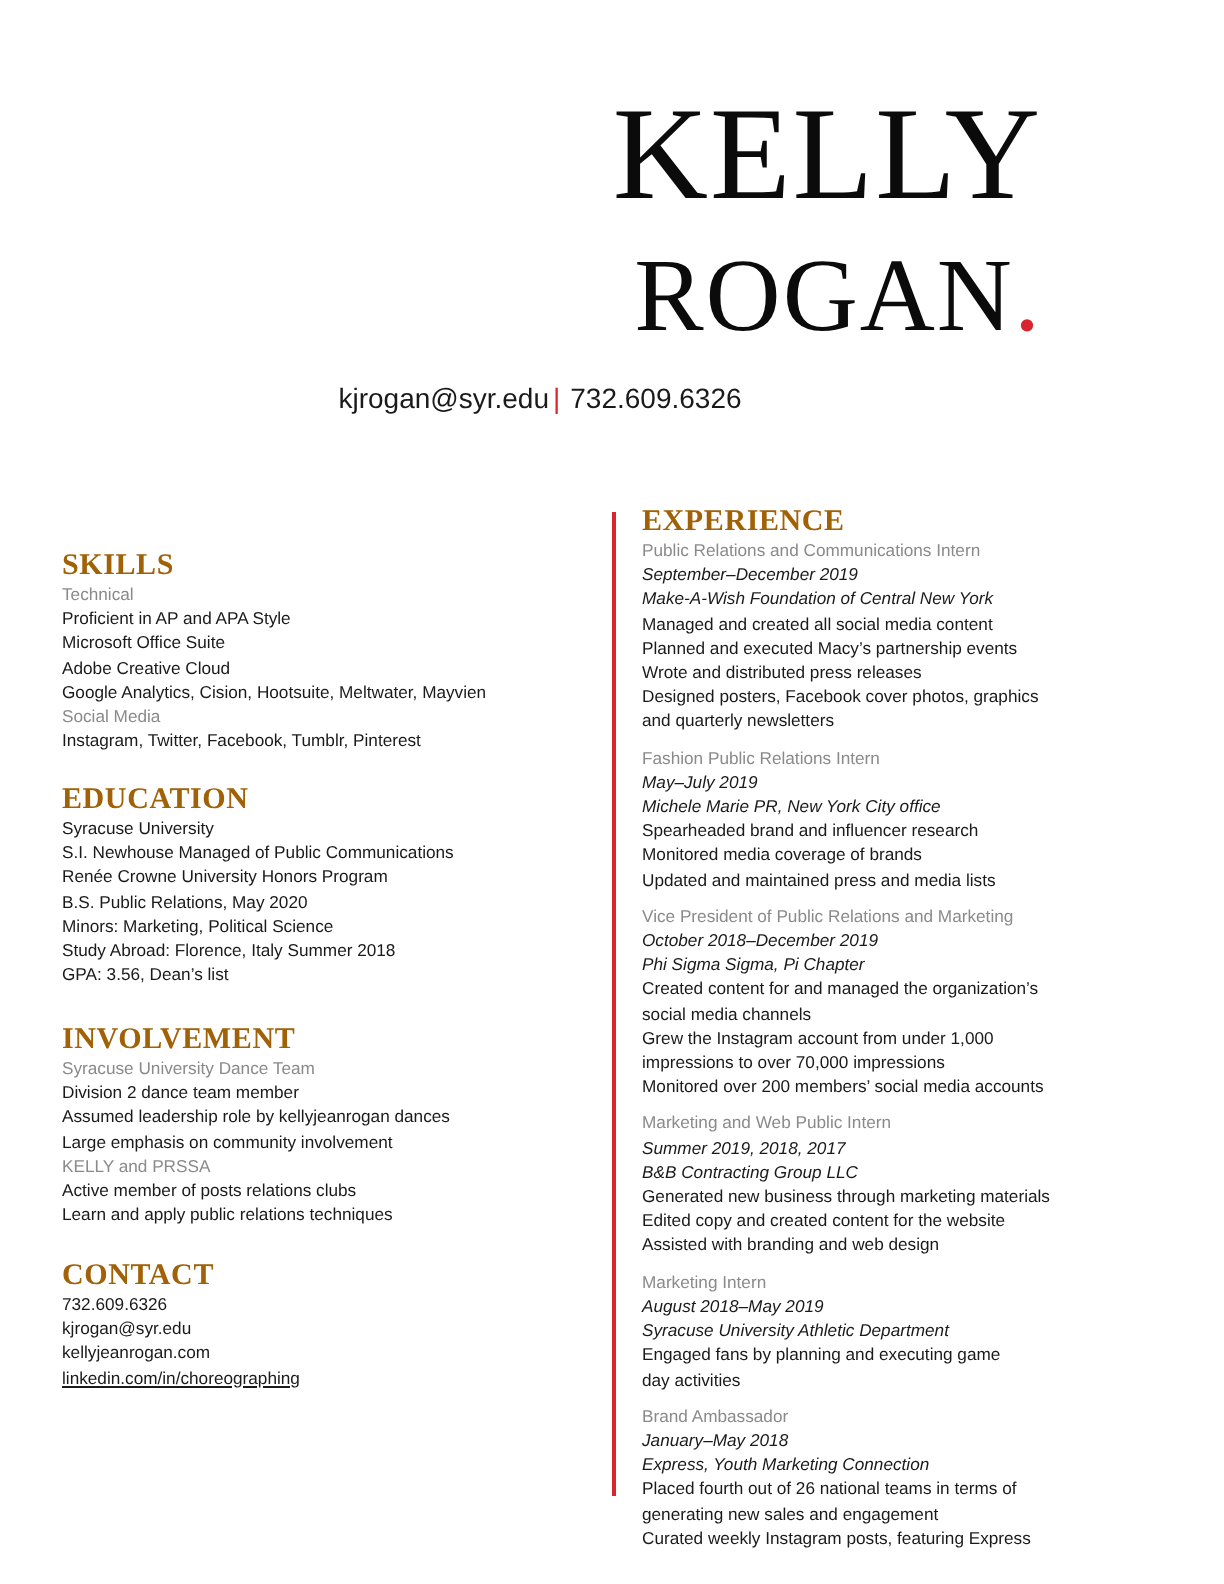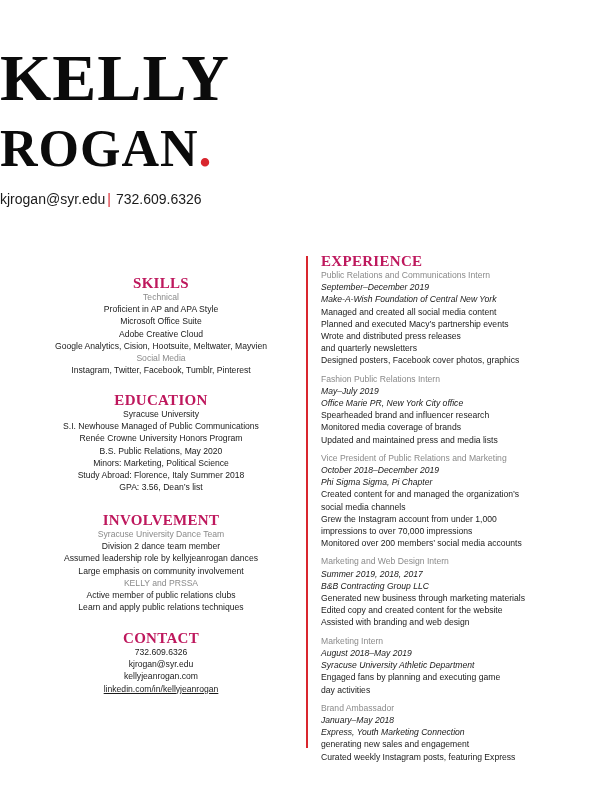--- a/index.html
+++ b/index.html
@@ -1,48 +1,48 @@
 <!DOCTYPE html>
 <html><head>
 <meta charset="utf-8">
 <style>
   * { margin: 0; padding: 0; box-sizing: border-box; }
   html, body { width: 612px; height: 792px; background: #ffffff; overflow: hidden; }
   body { position: relative; font-family: "Liberation Sans", sans-serif; color: #111; }
 
   .name {
-    position: absolute; left: 0; width: 521px; text-align: left;
+    position: absolute; left: 0; width: 521px; text-align: right;
     font-family: "Liberation Serif", "DejaVu Serif", serif;
-    font-weight: bold; color: #0b0b0b; letter-spacing: 1px;
+    font-weight: normal; color: #0b0b0b; letter-spacing: 1px;
   }
   .name-first { top: 40px; font-size: 66px; line-height: 76px; }
   .name-last  { top: 111px; font-size: 52px; line-height: 76px; }
   .name-dot { color: #d9262e; }
 
   .contact-line {
-    position: absolute; top: 190px; left: 0; width: 540px; text-align: left;
+    position: absolute; top: 190px; left: 0; width: 540px; text-align: center;
     font-size: 14px; line-height: 18px; color: #1a1a1a;
   }
   .contact-line .sep { color: #d9262e; margin: 0 5px 0 2px; }
 
   .divider {
     position: absolute; left: 306px; top: 256px; width: 2px; height: 492px;
     background: #d9262e;
   }
 
   .left-col {
-    position: absolute; right: 321px; text-align: center; width: 260px;
+    position: absolute; right: 321px; text-align: left; width: 260px;
   }
   .right-col {
     position: absolute; left: 321px; width: 240px; text-align: left;
   }
 
   .heading {
     font-family: "Liberation Serif", "DejaVu Serif", serif;
-    font-weight: bold; font-size: 15px; line-height: 16px; color: #be185d;
+    font-weight: bold; font-size: 15px; line-height: 16px; color: #a16207;
     letter-spacing: 0.3px;
   }
   .line { font-size: 8.6px; line-height: 12.2px; color: #1a1a1a; white-space: nowrap; }
   .sub { color: #8a8a8a; }
   .it { font-style: italic; color: #1a1a1a; }
   .link { text-decoration: underline; }
   .block { margin-bottom: 6px; }
 </style>
 </head>
 <body>
@@ -77,83 +77,84 @@
   <div class="line">GPA: 3.56, Dean’s list</div>
 </div>
 
 <div class="left-col" style="top:512px;">
   <div class="heading">INVOLVEMENT</div>
   <div class="line sub">Syracuse University Dance Team</div>
   <div class="line">Division 2 dance team member</div>
   <div class="line">Assumed leadership role by kellyjeanrogan dances</div>
   <div class="line">Large emphasis on community involvement</div>
   <div class="line sub">KELLY and PRSSA</div>
-  <div class="line">Active member of public relations clubs</div>
+  <div class="line">Active member of posts relations clubs</div>
   <div class="line">Learn and apply public relations techniques</div>
 </div>
 
 <div class="left-col" style="top:630px;">
   <div class="heading">CONTACT</div>
   <div class="line">732.609.6326</div>
   <div class="line">kjrogan@syr.edu</div>
   <div class="line">kellyjeanrogan.com</div>
-  <div class="line link">linkedin.com/in/kellyjeanrogan</div>
+  <div class="line link">linkedin.com/in/choreographing</div>
 </div>
 
 <div class="right-col" style="top:253px;">
   <div class="heading">EXPERIENCE</div>
 
   <div class="block">
     <div class="line sub">Public Relations and Communications Intern</div>
     <div class="line it">September–December 2019</div>
     <div class="line it">Make-A-Wish Foundation of Central New York</div>
     <div class="line">Managed and created all social media content</div>
     <div class="line">Planned and executed Macy’s partnership events</div>
     <div class="line">Wrote and distributed press releases</div>
+    <div class="line">Designed posters, Facebook cover photos, graphics</div>
     <div class="line">and quarterly newsletters</div>
-    <div class="line">Designed posters, Facebook cover photos, graphics</div>
   </div>
 
   <div class="block">
     <div class="line sub">Fashion Public Relations Intern</div>
     <div class="line it">May–July 2019</div>
-    <div class="line it">Office Marie PR, New York City office</div>
+    <div class="line it">Michele Marie PR, New York City office</div>
     <div class="line">Spearheaded brand and influencer research</div>
     <div class="line">Monitored media coverage of brands</div>
     <div class="line">Updated and maintained press and media lists</div>
   </div>
 
   <div class="block">
     <div class="line sub">Vice President of Public Relations and Marketing</div>
     <div class="line it">October 2018–December 2019</div>
     <div class="line it">Phi Sigma Sigma, Pi Chapter</div>
     <div class="line">Created content for and managed the organization’s</div>
     <div class="line">social media channels</div>
     <div class="line">Grew the Instagram account from under 1,000</div>
     <div class="line">impressions to over 70,000 impressions</div>
     <div class="line">Monitored over 200 members’ social media accounts</div>
   </div>
 
   <div class="block">
-    <div class="line sub">Marketing and Web Design Intern</div>
+    <div class="line sub">Marketing and Web Public Intern</div>
     <div class="line it">Summer 2019, 2018, 2017</div>
     <div class="line it">B&amp;B Contracting Group LLC</div>
     <div class="line">Generated new business through marketing materials</div>
     <div class="line">Edited copy and created content for the website</div>
     <div class="line">Assisted with branding and web design</div>
   </div>
 
   <div class="block">
     <div class="line sub">Marketing Intern</div>
     <div class="line it">August 2018–May 2019</div>
     <div class="line it">Syracuse University Athletic Department</div>
     <div class="line">Engaged fans by planning and executing game</div>
     <div class="line">day activities</div>
   </div>
 
   <div class="block">
     <div class="line sub">Brand Ambassador</div>
     <div class="line it">January–May 2018</div>
     <div class="line it">Express, Youth Marketing Connection</div>
+    <div class="line">Placed fourth out of 26 national teams in terms of</div>
     <div class="line">generating new sales and engagement</div>
     <div class="line">Curated weekly Instagram posts, featuring Express</div>
   </div>
 </div>
 
 </body></html>

